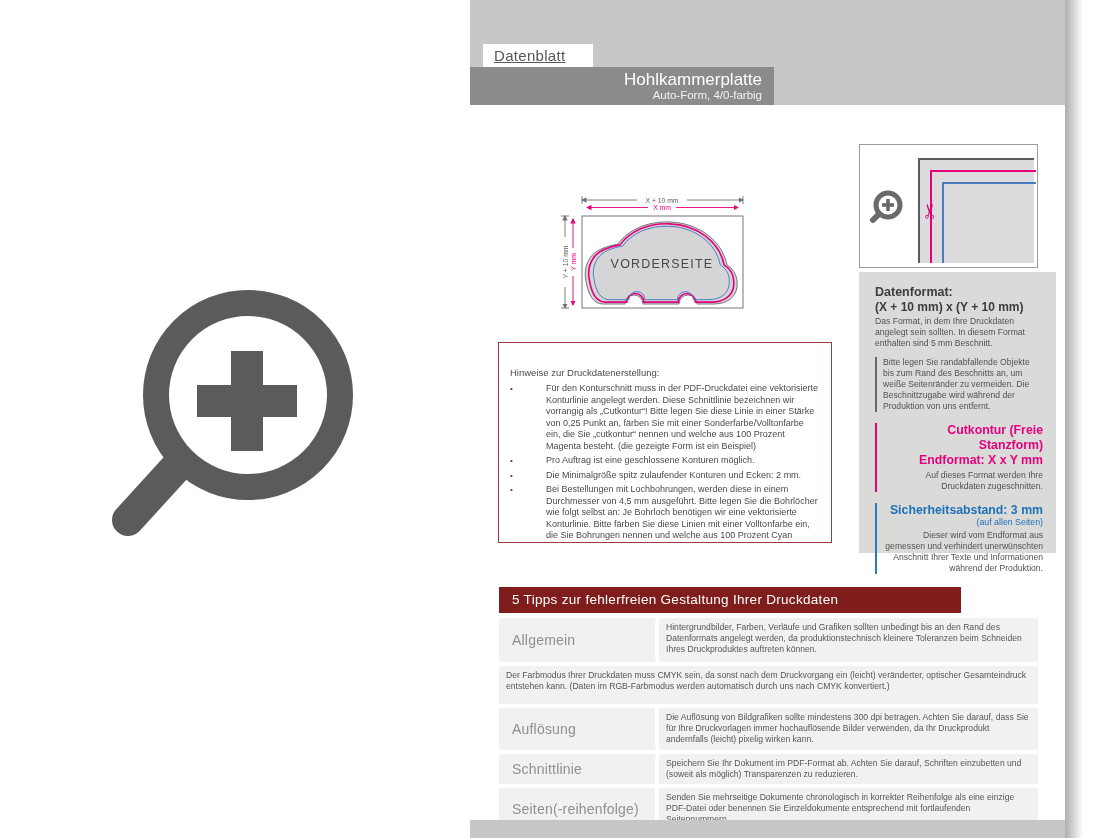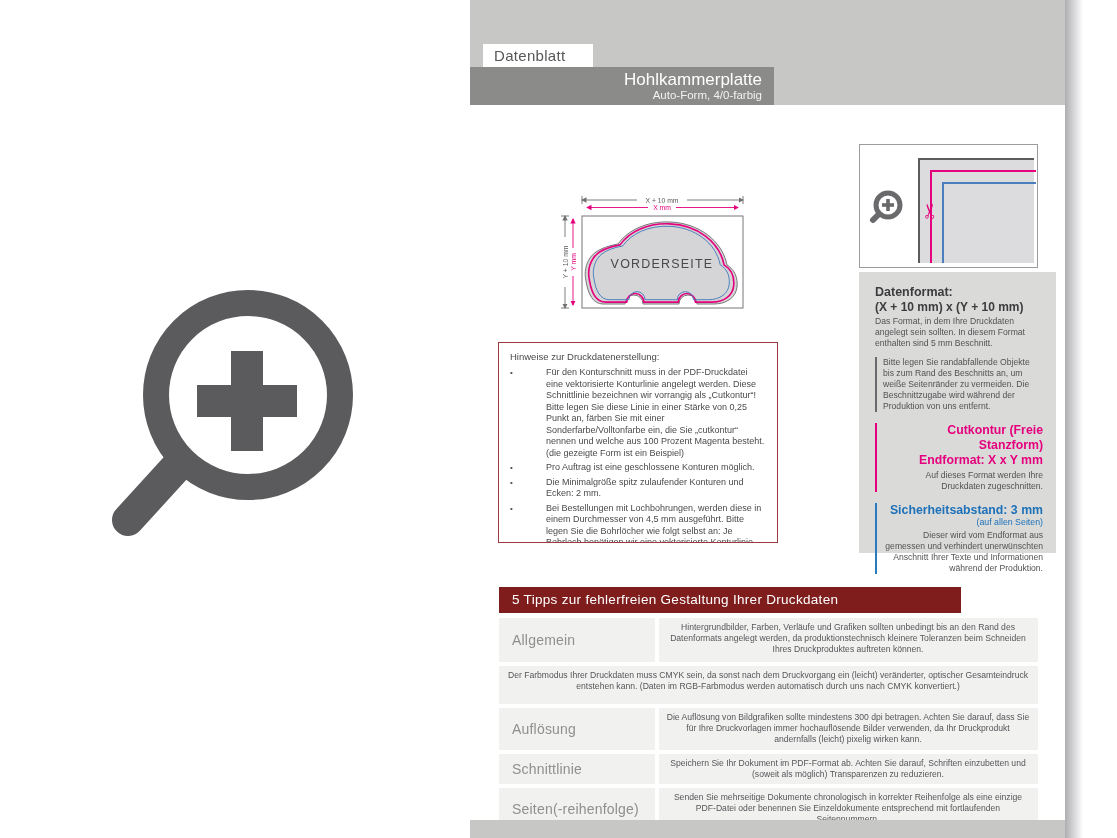--- a/index.html
+++ b/index.html
@@ -5,33 +5,33 @@
   html,body{margin:0;padding:0;background:#fff;}
   body{width:1117px;height:838px;position:relative;overflow:hidden;
        font-family:"Liberation Sans",sans-serif;-webkit-font-smoothing:antialiased;}
   .abs{position:absolute;}
 
   
   .page-shadow{left:1065px;top:0;width:18px;height:838px;
     background:linear-gradient(to right,#aeaeb2,rgba(255,255,255,0));}
   .top-band{left:470px;top:0;width:595px;height:105px;background:#c7c7c5;}
   .tab{left:483px;top:44px;width:110px;height:24px;background:#fff;
-    color:#57575a;font-size:15px;line-height:24px;padding-left:11px;box-sizing:border-box;letter-spacing:.3px;}
+    color:#57575a;font-size:15px;line-height:24px;padding-left:11px;box-sizing:border-box;letter-spacing:.3px;text-decoration:underline;}
   .title-bar{left:470px;top:67px;width:304px;height:38px;background:#8b8b8a;
     display:flex;flex-direction:column;align-items:flex-end;justify-content:center;
     padding-right:12px;box-sizing:border-box;color:#fff;}
   .title-main{font-size:17px;line-height:18px;font-weight:400;}
   .title-sub{font-size:11.5px;line-height:13px;color:#f2f2f0;}
 
   
   .footer-band{left:470px;top:820px;width:595px;height:18px;background:#c7c7c5;}
 
   
-  .hint-box{left:498px;top:342px;width:280px;height:201px;background:#fff;
-    border:1px solid #9e3a44;box-sizing:border-box;padding:8px 11px;color:#4a4a4c;overflow:hidden;}
+  .hint-box{left:498px;top:342px;width:334px;height:201px;background:#fff;
+    border:1px solid #9e3a44;box-sizing:border-box;padding:24px 11px;color:#4a4a4c;overflow:hidden;}
   .hint-title{font-size:9.5px;line-height:12px;margin-bottom:4px;}
   .hint-item{display:flex;gap:4px;margin-top:3px;}
   .hint-item .blt{font-size:8px;line-height:11.5px;flex:0 0 4px;}
   .hint-item .txt{font-size:9px;line-height:11.5px;margin-left:28px;}
 
   
   .zoom-panel{left:859px;top:144px;width:179px;height:124px;background:#fff;
     border:1px solid #9c9c9e;box-sizing:border-box;overflow:hidden;}
   .zoom-block{position:absolute;left:58px;top:13px;width:116px;height:105px;background:#dcdcde;
     border-top:2px solid #5c5c5e;border-left:2px solid #5c5c5e;box-sizing:border-box;}
@@ -57,21 +57,21 @@
   .bl-s{font-size:8.8px;color:#1d71b8;line-height:11px;}
 
   
   .tips-header{left:499px;top:587px;width:462px;height:26px;background:#7f1d1d;color:#fff;
     font-size:13.5px;line-height:26px;padding-left:13px;box-sizing:border-box;letter-spacing:.3px;}
   .tips-rows{left:499px;top:618px;width:539px;display:flex;flex-direction:column;gap:4px;}
   .tip-row{display:flex;gap:4px;}
   .tip-label{flex:0 0 156px;background:#f1f1f0;display:flex;align-items:center;
     padding-left:13px;box-sizing:border-box;font-size:14px;color:#8f8f8f;letter-spacing:.2px;}
   .tip-text{flex:1;background:#f1f1f0;padding:4px 8px 4px 7px;box-sizing:border-box;
-    font-size:8.6px;line-height:11.2px;color:#56565a;text-align:center;}
+    font-size:8.6px;line-height:11.2px;color:#56565a;}
   .r1{min-height:44px;} .r2{min-height:38px;} .r3{min-height:37px;} .r4{min-height:30px;} .r5{min-height:28px;}
 </style>
 </head>
 <body>
 
 <svg class="abs" style="left:100px;top:280px;" width="270" height="270" viewBox="0 0 270 270">
   <circle cx="148" cy="115" r="92" fill="none" stroke="#5b5b5d" stroke-width="26"></circle>
   <rect x="97" y="105" width="100" height="32" fill="#5b5b5d"></rect>
   <rect x="131" y="71" width="32" height="100" fill="#5b5b5d"></rect>
   <line x1="80" y1="183" x2="28" y2="240" stroke="#5b5b5d" stroke-width="32" stroke-linecap="round"></line>

